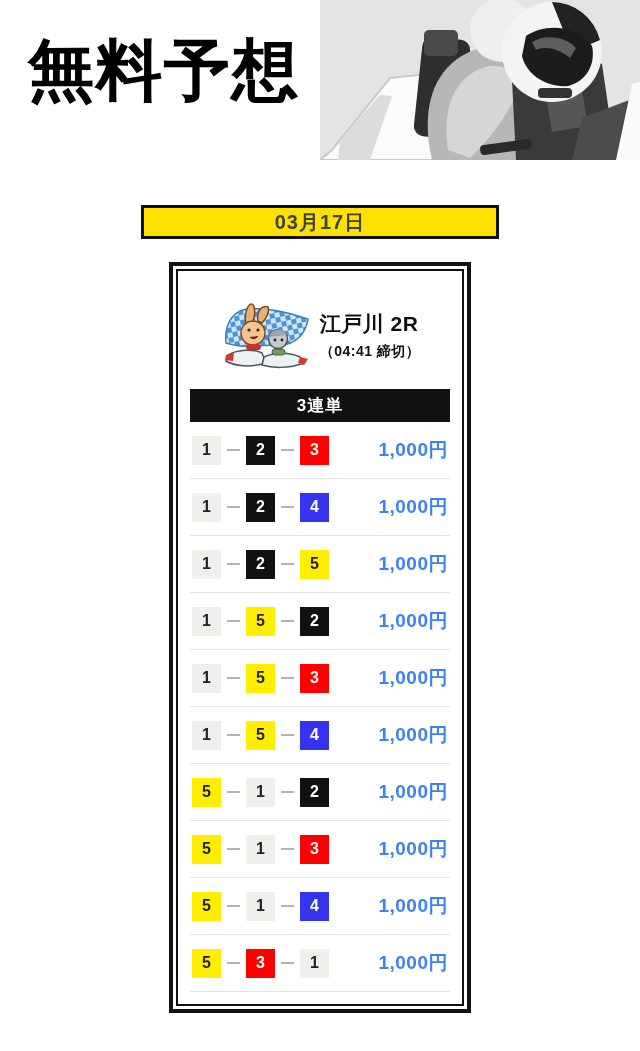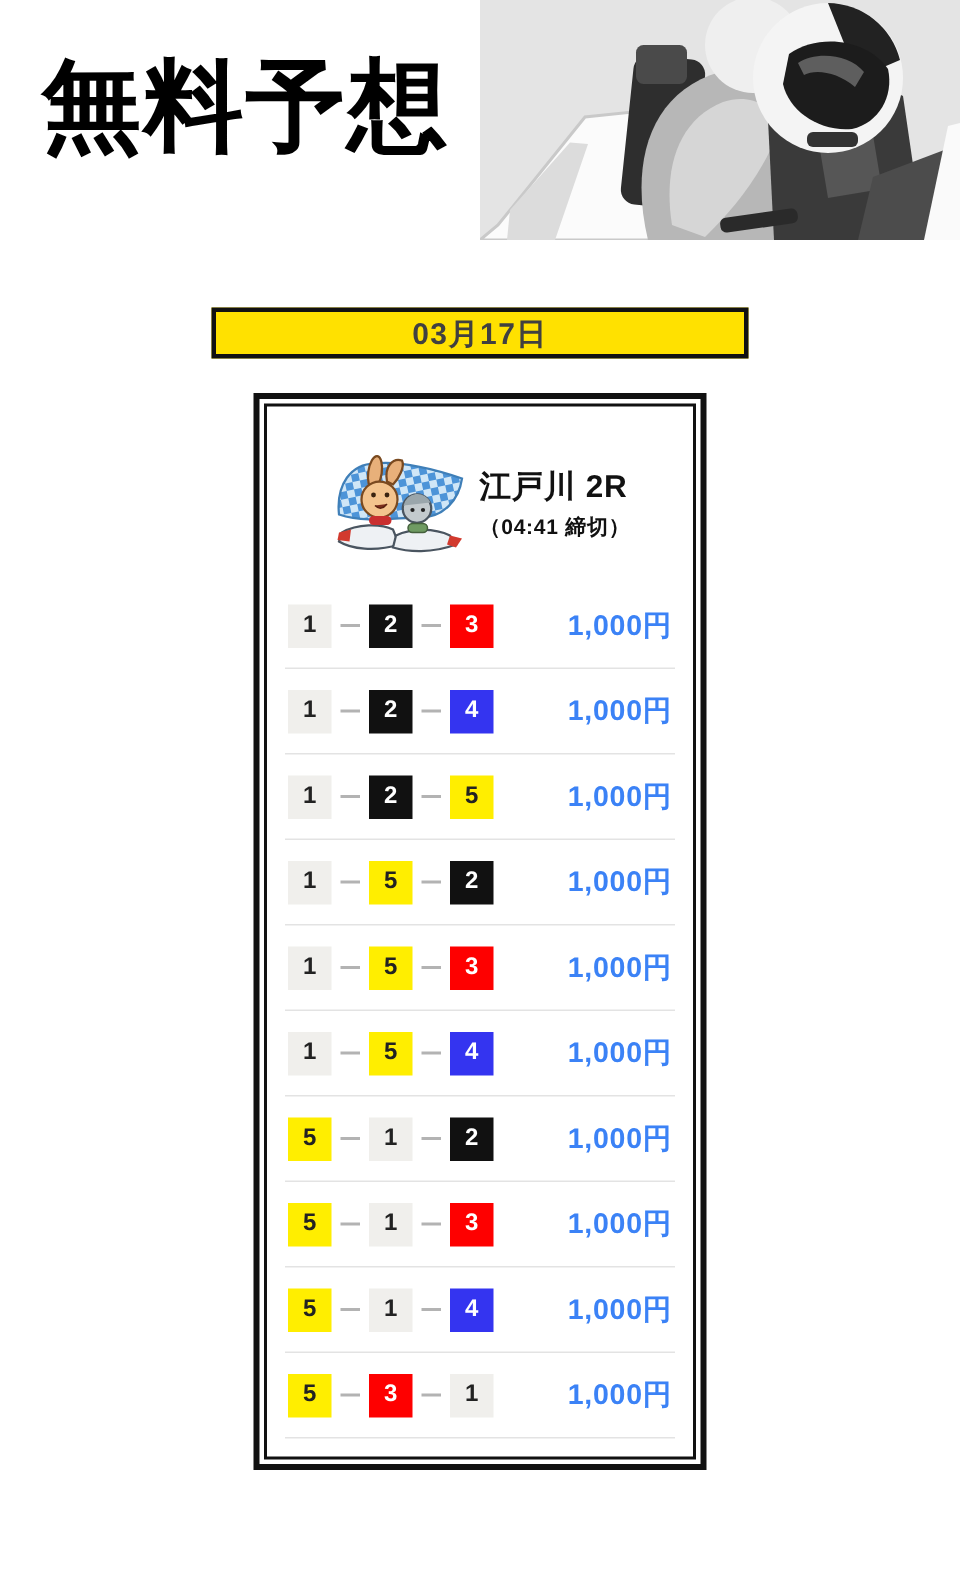--- a/index.html
+++ b/index.html
@@ -131,20 +131,23 @@
             <circle cx="62" cy="41" r="1.4" fill="#222"></circle>
             <rect x="52" y="50" width="13" height="6" rx="3" fill="#6f9b62" stroke="#44603c" stroke-width="1"></rect>
           </svg>
         </span>
         <div class="race-text">
           <div class="race-title">江戸川 2R</div>
           <div class="race-deadline">（04:41 締切）</div>
         </div>
       </div>
 
+      <div class="bet-type" id="bet-type" style="background: rgb(17, 17, 17); color: rgb(255, 255, 255);">
+        <span>3連単</span>
+      </div>
 
       <div class="bets" id="bets">
           <div class="bet-row">
             <div class="bet-nums">
               <span class="num-box" style="background: rgb(240, 239, 236); color: rgb(34, 34, 34);">1</span>
               <span class="dash"></span>
               <span class="num-box" style="background: rgb(17, 17, 17); color: rgb(255, 255, 255);">2</span>
               <span class="dash"></span>
               <span class="num-box" style="background: rgb(254, 0, 0); color: rgb(255, 255, 255);">3</span>
             </div>

